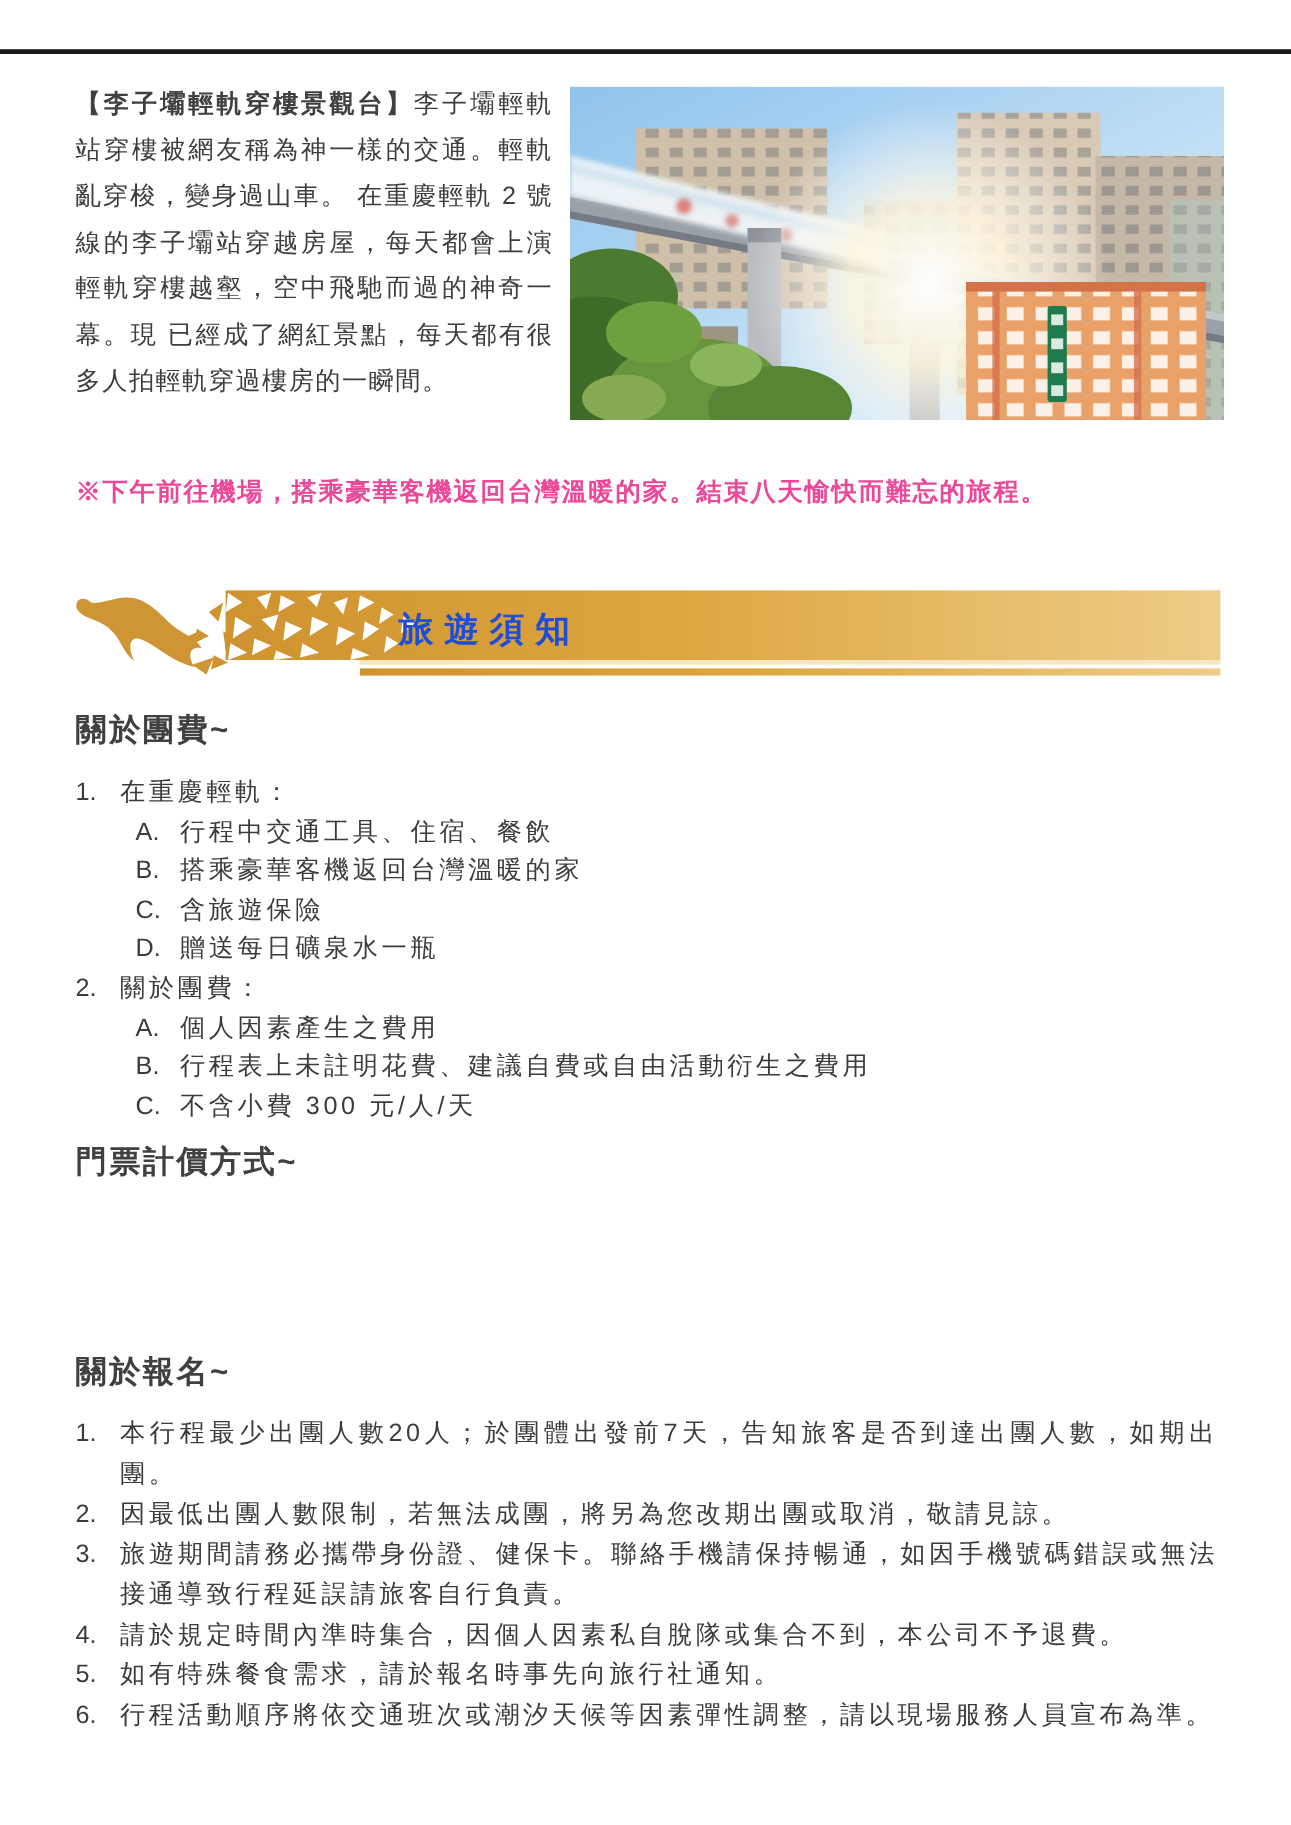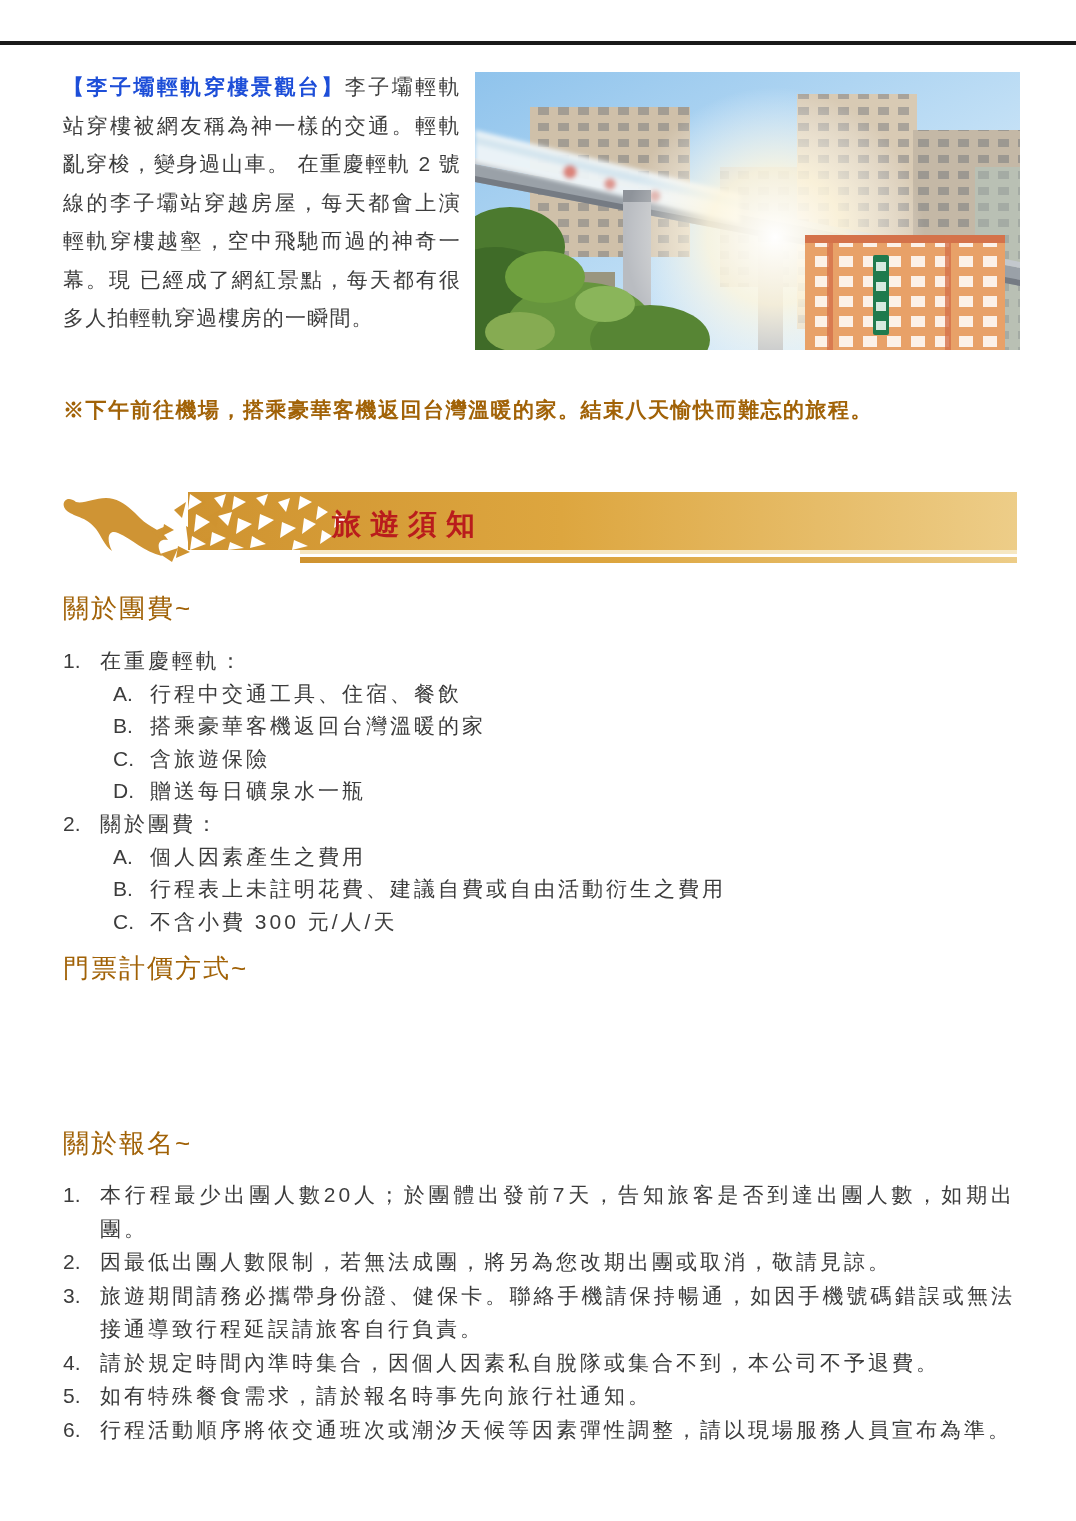--- a/index.html
+++ b/index.html
@@ -8,41 +8,41 @@
     font-family:"Liberation Sans",sans-serif;color:#3d3d3d;overflow:hidden;
   }
   .top-rule{position:absolute;top:41px;left:0;width:1076px;height:4px;background:#1a1a1a;}
 
   
   .intro{position:absolute;top:72px;left:63px;width:957px;display:flex;}
   .intro-text{
     width:398px;font-size:21px;line-height:38.5px;text-align:justify;
     letter-spacing:1.2px;color:#3d3d3d;margin-top:-4px;
   }
-  .intro-title{color:#1d4ed8;font-weight:bold;}
+  .intro-title{color:#404040;font-weight:bold;}
   .photo-wrap{margin-left:auto;width:545px;height:278px;overflow:hidden;}
 
   
   .note{
     position:absolute;top:396px;left:63px;width:957px;
-    font-size:21px;font-weight:bold;color:#a16207;letter-spacing:1.5px;
+    font-size:21px;font-weight:bold;color:#ec4899;letter-spacing:1.5px;
   }
 
   
   .banner{position:absolute;top:488px;left:60px;width:960px;height:78px;}
   .banner svg{position:absolute;top:0;left:0;}
   .banner-title{
     position:absolute;left:272px;top:17px;
     font-family:"Liberation Serif",serif;font-weight:bold;
-    font-size:29px;color:#b91c1c;letter-spacing:9px;white-space:nowrap;
+    font-size:29px;color:#1d4ed8;letter-spacing:9px;white-space:nowrap;
   }
 
   .sec-heading{
-    position:absolute;left:63px;font-size:26px;font-weight:normal;
-    color:#a16207;letter-spacing:2px;
+    position:absolute;left:63px;font-size:26px;font-weight:bold;
+    color:#404040;letter-spacing:2px;
   }
   .h-fees{top:591px;}
   .h-ticket{top:951px;}
   .h-signup{top:1126px;text-align:center;}
 
   .list{position:absolute;left:63px;width:952px;font-size:21px;color:#3c3c3c;}
   .fees-list{top:645px;line-height:32.6px;}
   .row{display:flex;align-items:flex-start;}
   .row .num{width:37px;flex:0 0 37px;letter-spacing:0;}
   .row .txt{flex:1;text-align:justify;letter-spacing:3px;}

